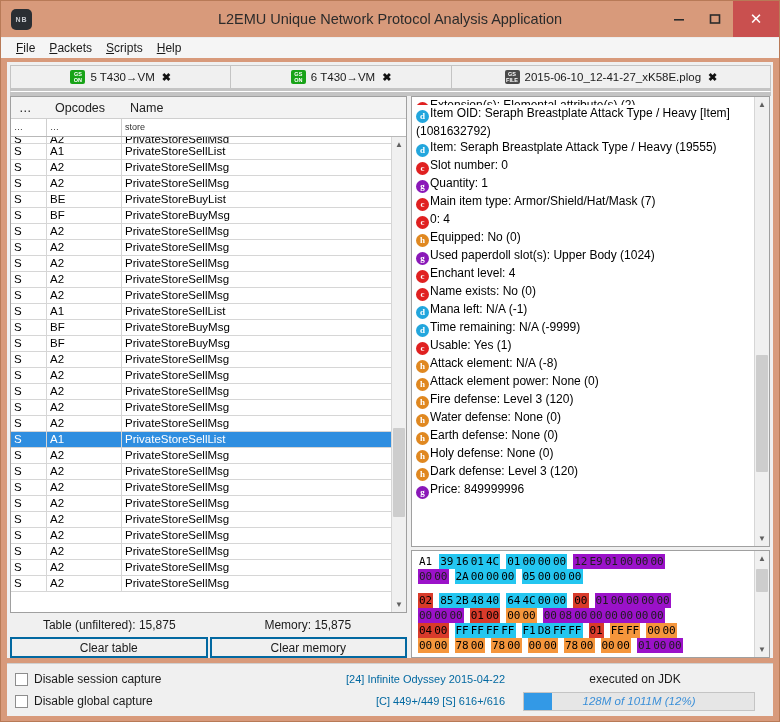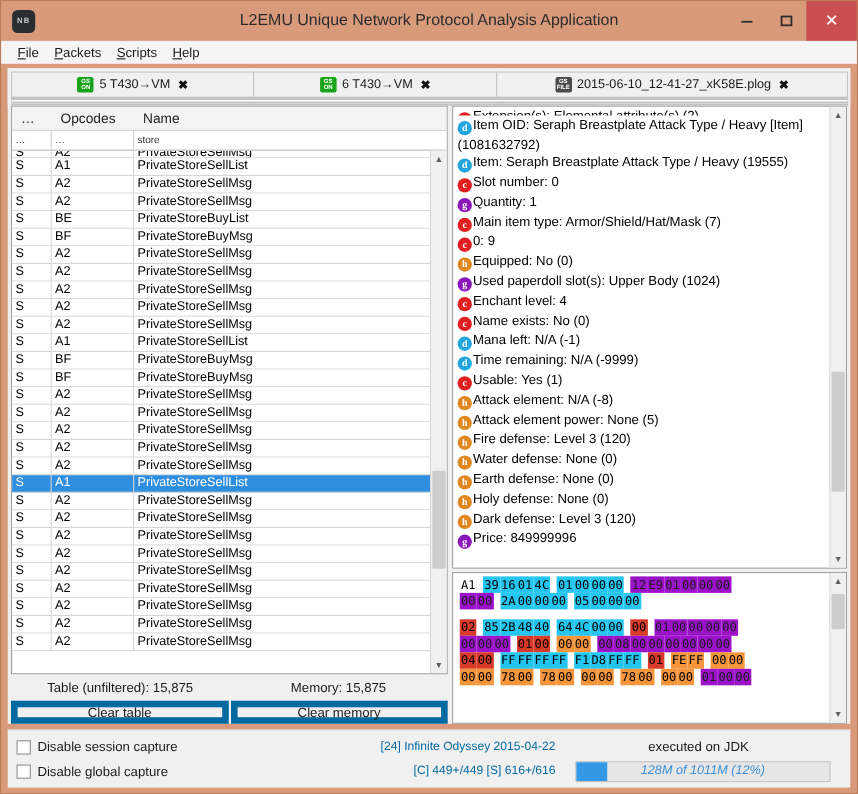--- a/index.html
+++ b/index.html
@@ -295,21 +295,21 @@
     align-items: center;
     justify-content: center;
     font-size: 12px;
     color: #1a1a1a;
   }
   .btnrow { display: flex; gap: 2px; flex: 0 0 auto; margin-top: 1px; }
   .btn {
     flex: 1 1 0;
     height: 21px;
     background: #f0f0f0;
-    border: 6px solid #0369a1;
+    border: 2px solid #0369a1;
     font-size: 12px;
     color: #1a1a1a;
     display: flex;
     align-items: center;
     justify-content: center;
   }
 
   
   .treebox {
     flex: 1 1 auto;
@@ -348,21 +348,21 @@
     font-family: "Liberation Serif", serif;
   }
   .ico-c { background: #e02020; }
   .ico-d { background: #22a6dd; }
   .ico-g { background: #8a18b8; }
   .ico-h { background: #e08820; }
   .tline.clip { overflow: hidden; height: 8px; line-height: 16px; }
 
   
   .hexbox {
-    height: 138px;
+    height: 108px;
     flex: 0 0 auto;
     margin-top: 3px;
     border: 1px solid #a0a0a0;
     background: #fff;
     display: flex;
     overflow: hidden;
   }
   .hexcontent {
     flex: 1 1 auto;
     min-width: 0;
@@ -733,30 +733,30 @@
 
       <div class="rightpane">
         <div class="treebox">
           <div class="treecontent" id="treecontent">
               <div class="tline clip"><span class="ico ico-c">c</span><span>Extension(s): Elemental attribute(s) (2)</span></div>
               <div class="tline"><span class="ico ico-d">d</span><span>Item OID: Seraph Breastplate Attack Type / Heavy [Item] (1081632792)</span></div>
               <div class="tline"><span class="ico ico-d">d</span><span>Item: Seraph Breastplate Attack Type / Heavy (19555)</span></div>
               <div class="tline"><span class="ico ico-c">c</span><span>Slot number: 0</span></div>
               <div class="tline"><span class="ico ico-g">g</span><span>Quantity: 1</span></div>
               <div class="tline"><span class="ico ico-c">c</span><span>Main item type: Armor/Shield/Hat/Mask (7)</span></div>
-              <div class="tline"><span class="ico ico-c">c</span><span>0: 9</span></div>
+              <div class="tline"><span class="ico ico-c">c</span><span>0: 4</span></div>
               <div class="tline"><span class="ico ico-h">h</span><span>Equipped: No (0)</span></div>
               <div class="tline"><span class="ico ico-g">g</span><span>Used paperdoll slot(s): Upper Body (1024)</span></div>
               <div class="tline"><span class="ico ico-c">c</span><span>Enchant level: 4</span></div>
               <div class="tline"><span class="ico ico-c">c</span><span>Name exists: No (0)</span></div>
               <div class="tline"><span class="ico ico-d">d</span><span>Mana left: N/A (-1)</span></div>
               <div class="tline"><span class="ico ico-d">d</span><span>Time remaining: N/A (-9999)</span></div>
               <div class="tline"><span class="ico ico-c">c</span><span>Usable: Yes (1)</span></div>
               <div class="tline"><span class="ico ico-h">h</span><span>Attack element: N/A (-8)</span></div>
-              <div class="tline"><span class="ico ico-h">h</span><span>Attack element power: None (5)</span></div>
+              <div class="tline"><span class="ico ico-h">h</span><span>Attack element power: None (0)</span></div>
               <div class="tline"><span class="ico ico-h">h</span><span>Fire defense: Level 3 (120)</span></div>
               <div class="tline"><span class="ico ico-h">h</span><span>Water defense: None (0)</span></div>
               <div class="tline"><span class="ico ico-h">h</span><span>Earth defense: None (0)</span></div>
               <div class="tline"><span class="ico ico-h">h</span><span>Holy defense: None (0)</span></div>
               <div class="tline"><span class="ico ico-h">h</span><span>Dark defense: Level 3 (120)</span></div>
               <div class="tline"><span class="ico ico-g">g</span><span>Price: 849999996</span></div>
             </div>
           <div class="vscroll">
             <div class="sb-arrow">▲</div>
             <div class="sb-track">

